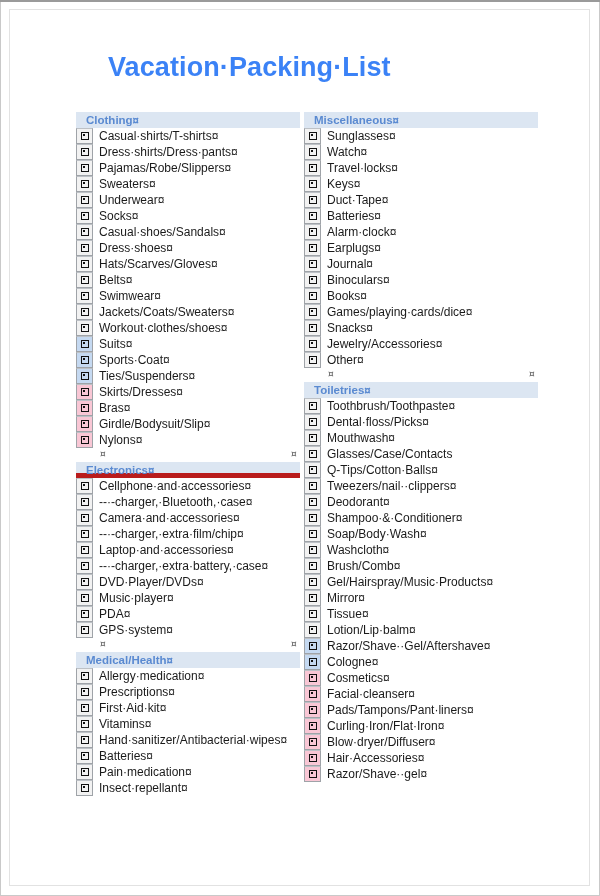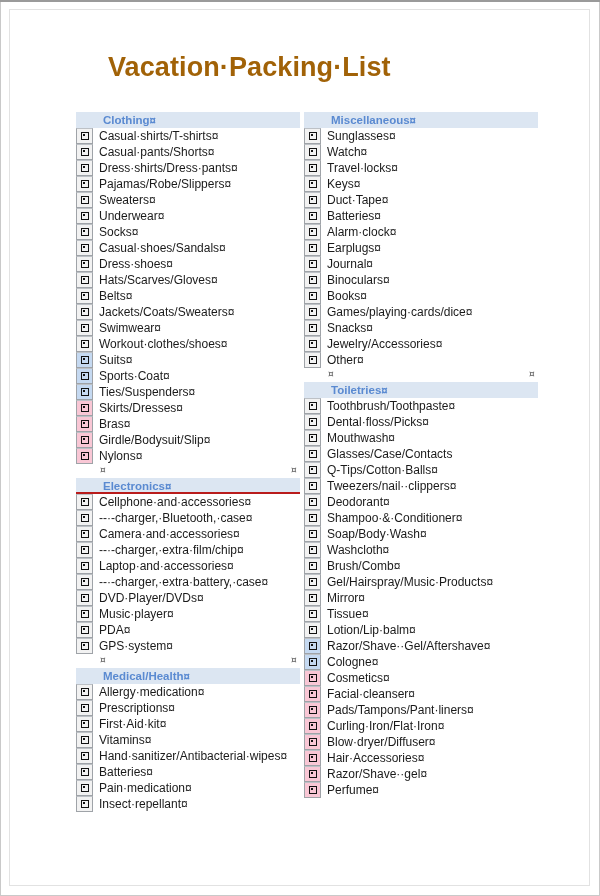--- a/index.html
+++ b/index.html
@@ -39,21 +39,21 @@
     border:1px solid #e2e2e2;
     box-sizing:border-box;
     pointer-events:none;
   }
 
   .doc-title{
     position:absolute;
     left:108px;top:52px;
     font-size:27px;
     font-weight:bold;
-    color:#a16207;
+    color:#3b82f6;
     letter-spacing:0.1px;
     white-space:nowrap;
   }
 
   .columns{
     position:absolute;
     left:76px;top:112px;
     width:470px;
   }
   .col{
@@ -67,26 +67,26 @@
     margin:0 0 0 0;
     border-collapse:collapse;
   }
   .sec-head{
     background:#dce6f2;
     color:#5a8ad1;
     font-weight:bold;
     font-size:11.5px;
     height:16px;
     line-height:16px;
-    padding-left:27px;
+    padding-left:10px;
     box-sizing:border-box;
     white-space:nowrap;
   }
   .sec-head.has-mark{
-    border-bottom:2px solid #b91c1c;
+    border-bottom:5px solid #b91c1c;
   }
 
   .row{
     display:flex;
     align-items:stretch;
     height:16px;
   }
   .chk{
     width:17px;
     min-width:17px;
@@ -163,26 +163,20 @@
           <div class="row">
             <div class="chk">
               <span class="glyph"></span>
             </div>
             <div class="label">Casual·shirts/T-shirts¤</div>
           </div>
           <div class="row">
             <div class="chk">
               <span class="glyph"></span>
             </div>
-            <div class="label">Casual·pants/Shorts¤</div>
-          </div>
-          <div class="row">
-            <div class="chk">
-              <span class="glyph"></span>
-            </div>
             <div class="label">Dress·shirts/Dress·pants¤</div>
           </div>
           <div class="row">
             <div class="chk">
               <span class="glyph"></span>
             </div>
             <div class="label">Pajamas/Robe/Slippers¤</div>
           </div>
           <div class="row">
             <div class="chk">
@@ -223,27 +217,27 @@
           <div class="row">
             <div class="chk">
               <span class="glyph"></span>
             </div>
             <div class="label">Belts¤</div>
           </div>
           <div class="row">
             <div class="chk">
               <span class="glyph"></span>
             </div>
+            <div class="label">Swimwear¤</div>
+          </div>
+          <div class="row">
+            <div class="chk">
+              <span class="glyph"></span>
+            </div>
             <div class="label">Jackets/Coats/Sweaters¤</div>
-          </div>
-          <div class="row">
-            <div class="chk">
-              <span class="glyph"></span>
-            </div>
-            <div class="label">Swimwear¤</div>
           </div>
           <div class="row">
             <div class="chk">
               <span class="glyph"></span>
             </div>
             <div class="label">Workout·clothes/shoes¤</div>
           </div>
           <div class="row">
             <div class="chk men">
               <span class="glyph"></span>
@@ -647,23 +641,17 @@
               <span class="glyph"></span>
             </div>
             <div class="label">Hair·Accessories¤</div>
           </div>
           <div class="row">
             <div class="chk women">
               <span class="glyph"></span>
             </div>
             <div class="label">Razor/Shave··gel¤</div>
           </div>
-          <div class="row">
-            <div class="chk women">
-              <span class="glyph"></span>
-            </div>
-            <div class="label">Perfume¤</div>
-          </div>
         </div>
       </div>
   </div>
 
 </div>
 
 </body></html>

